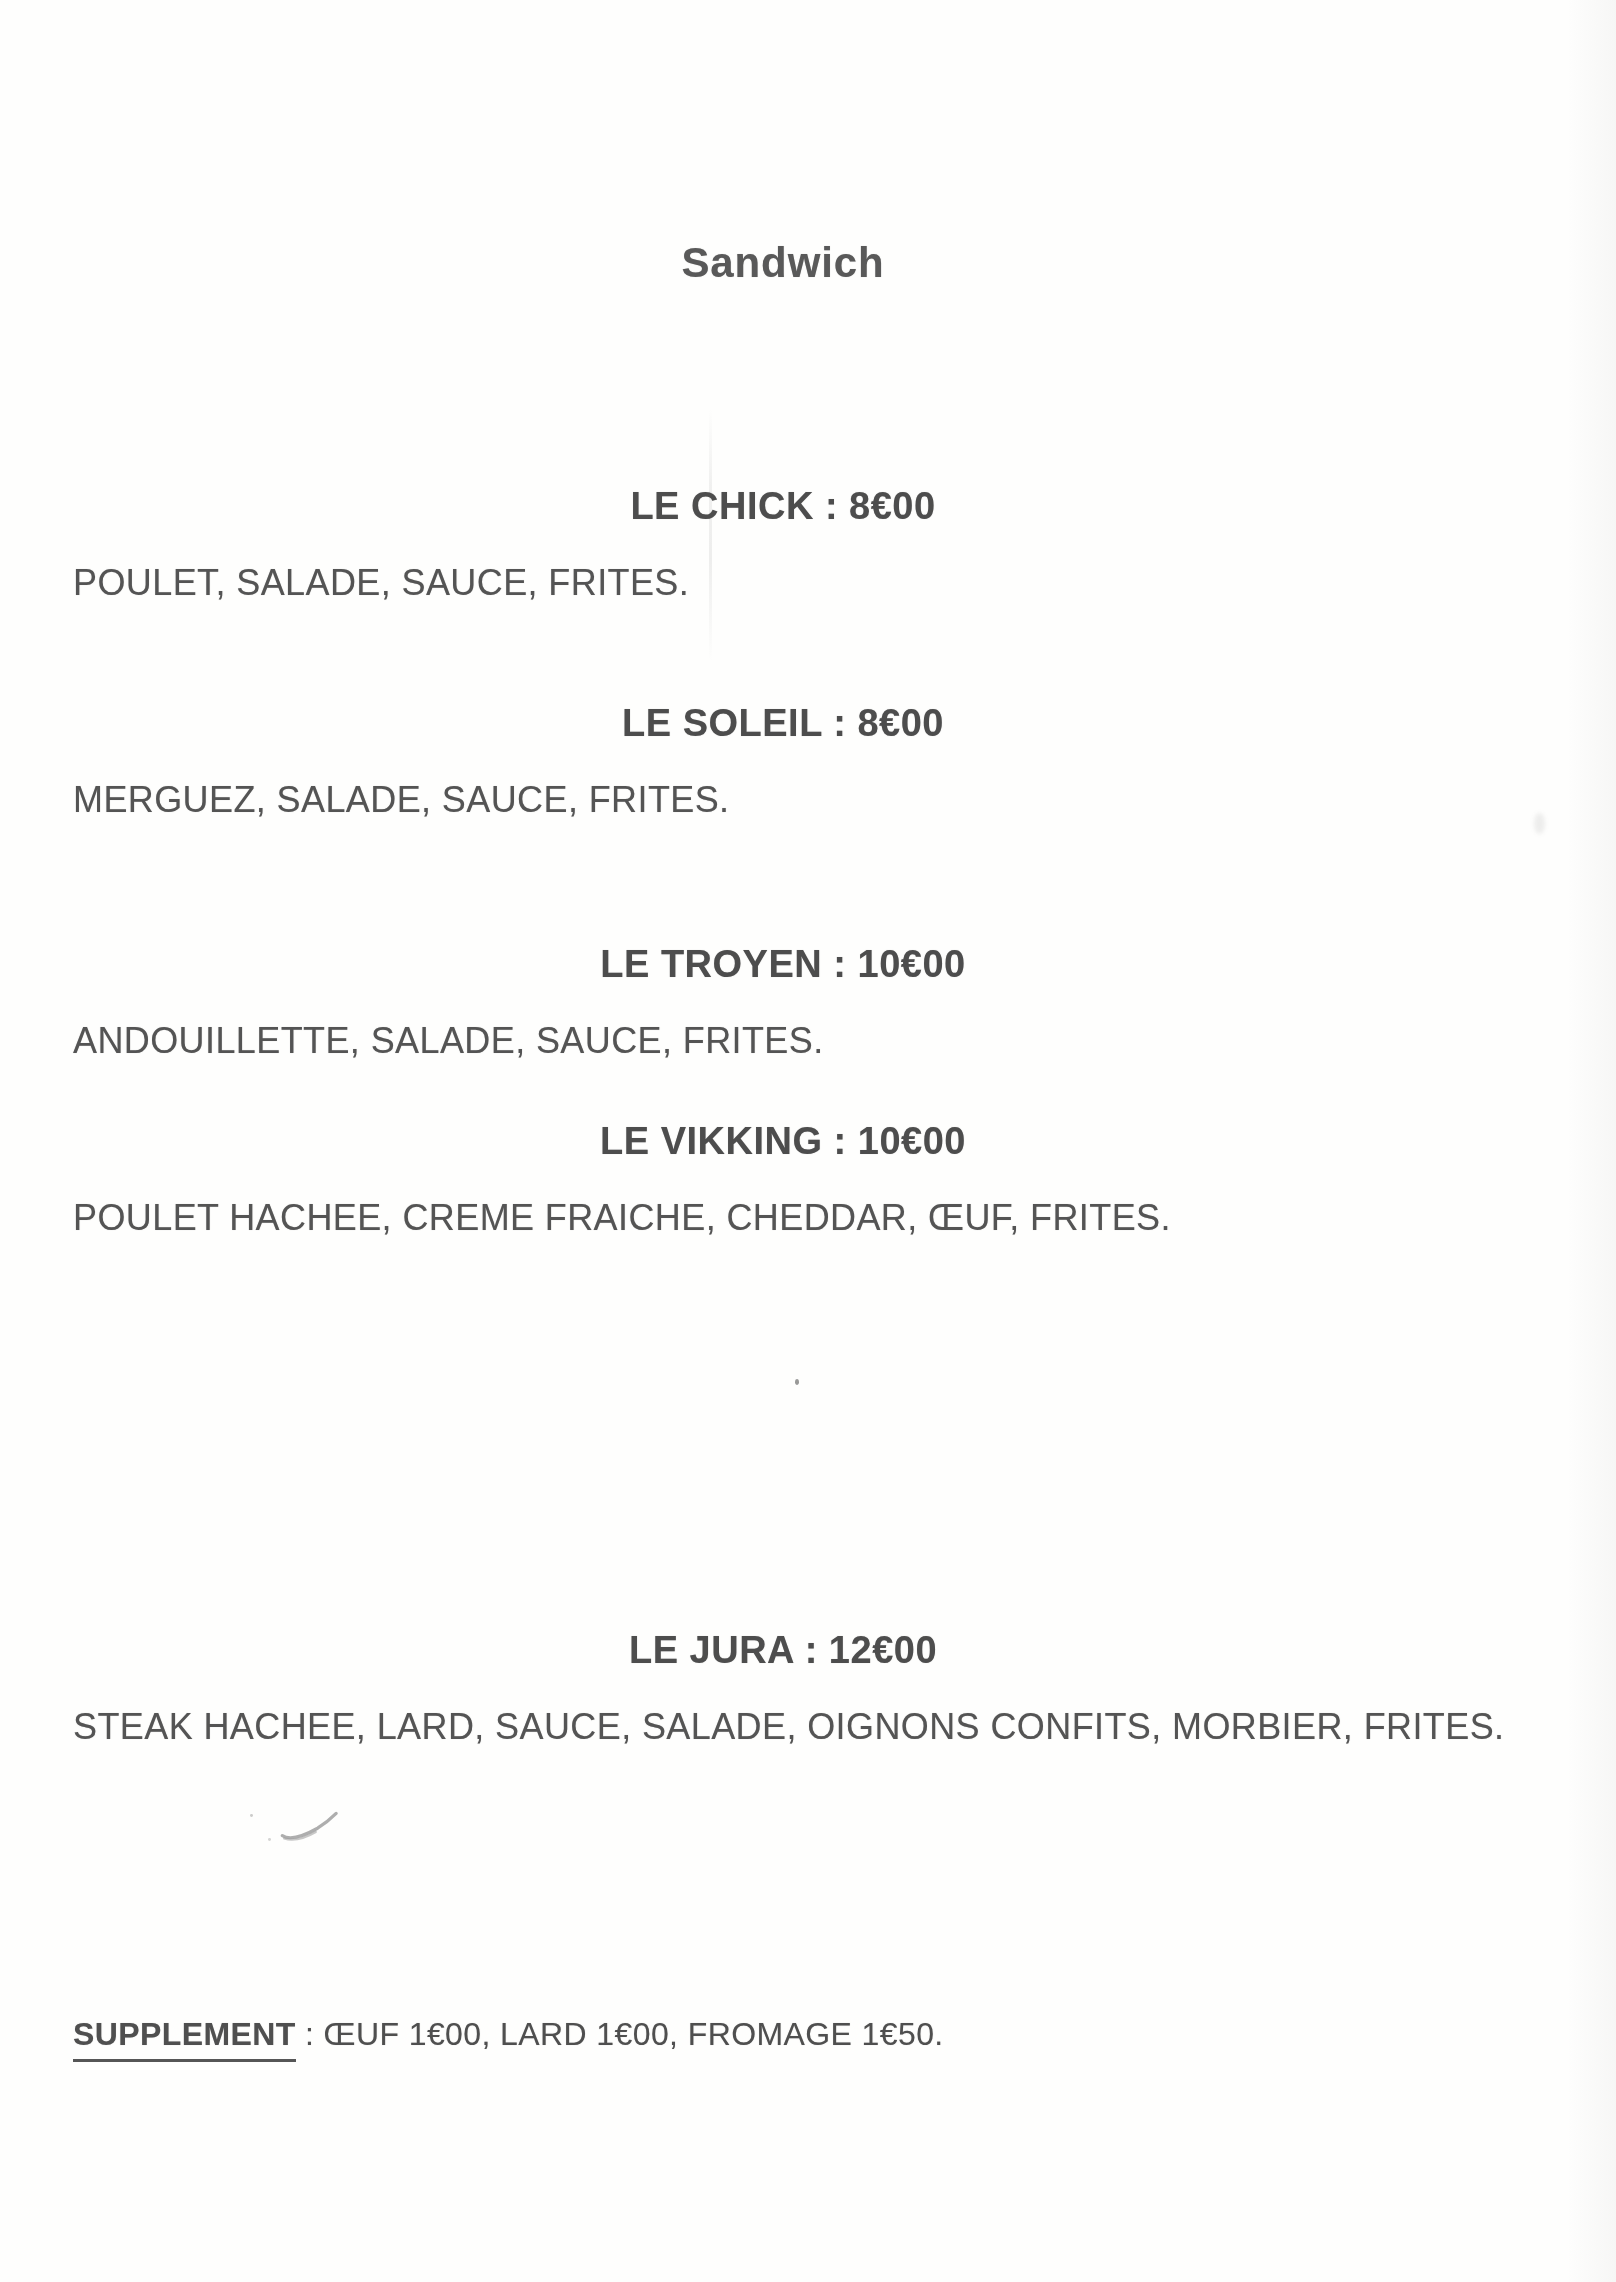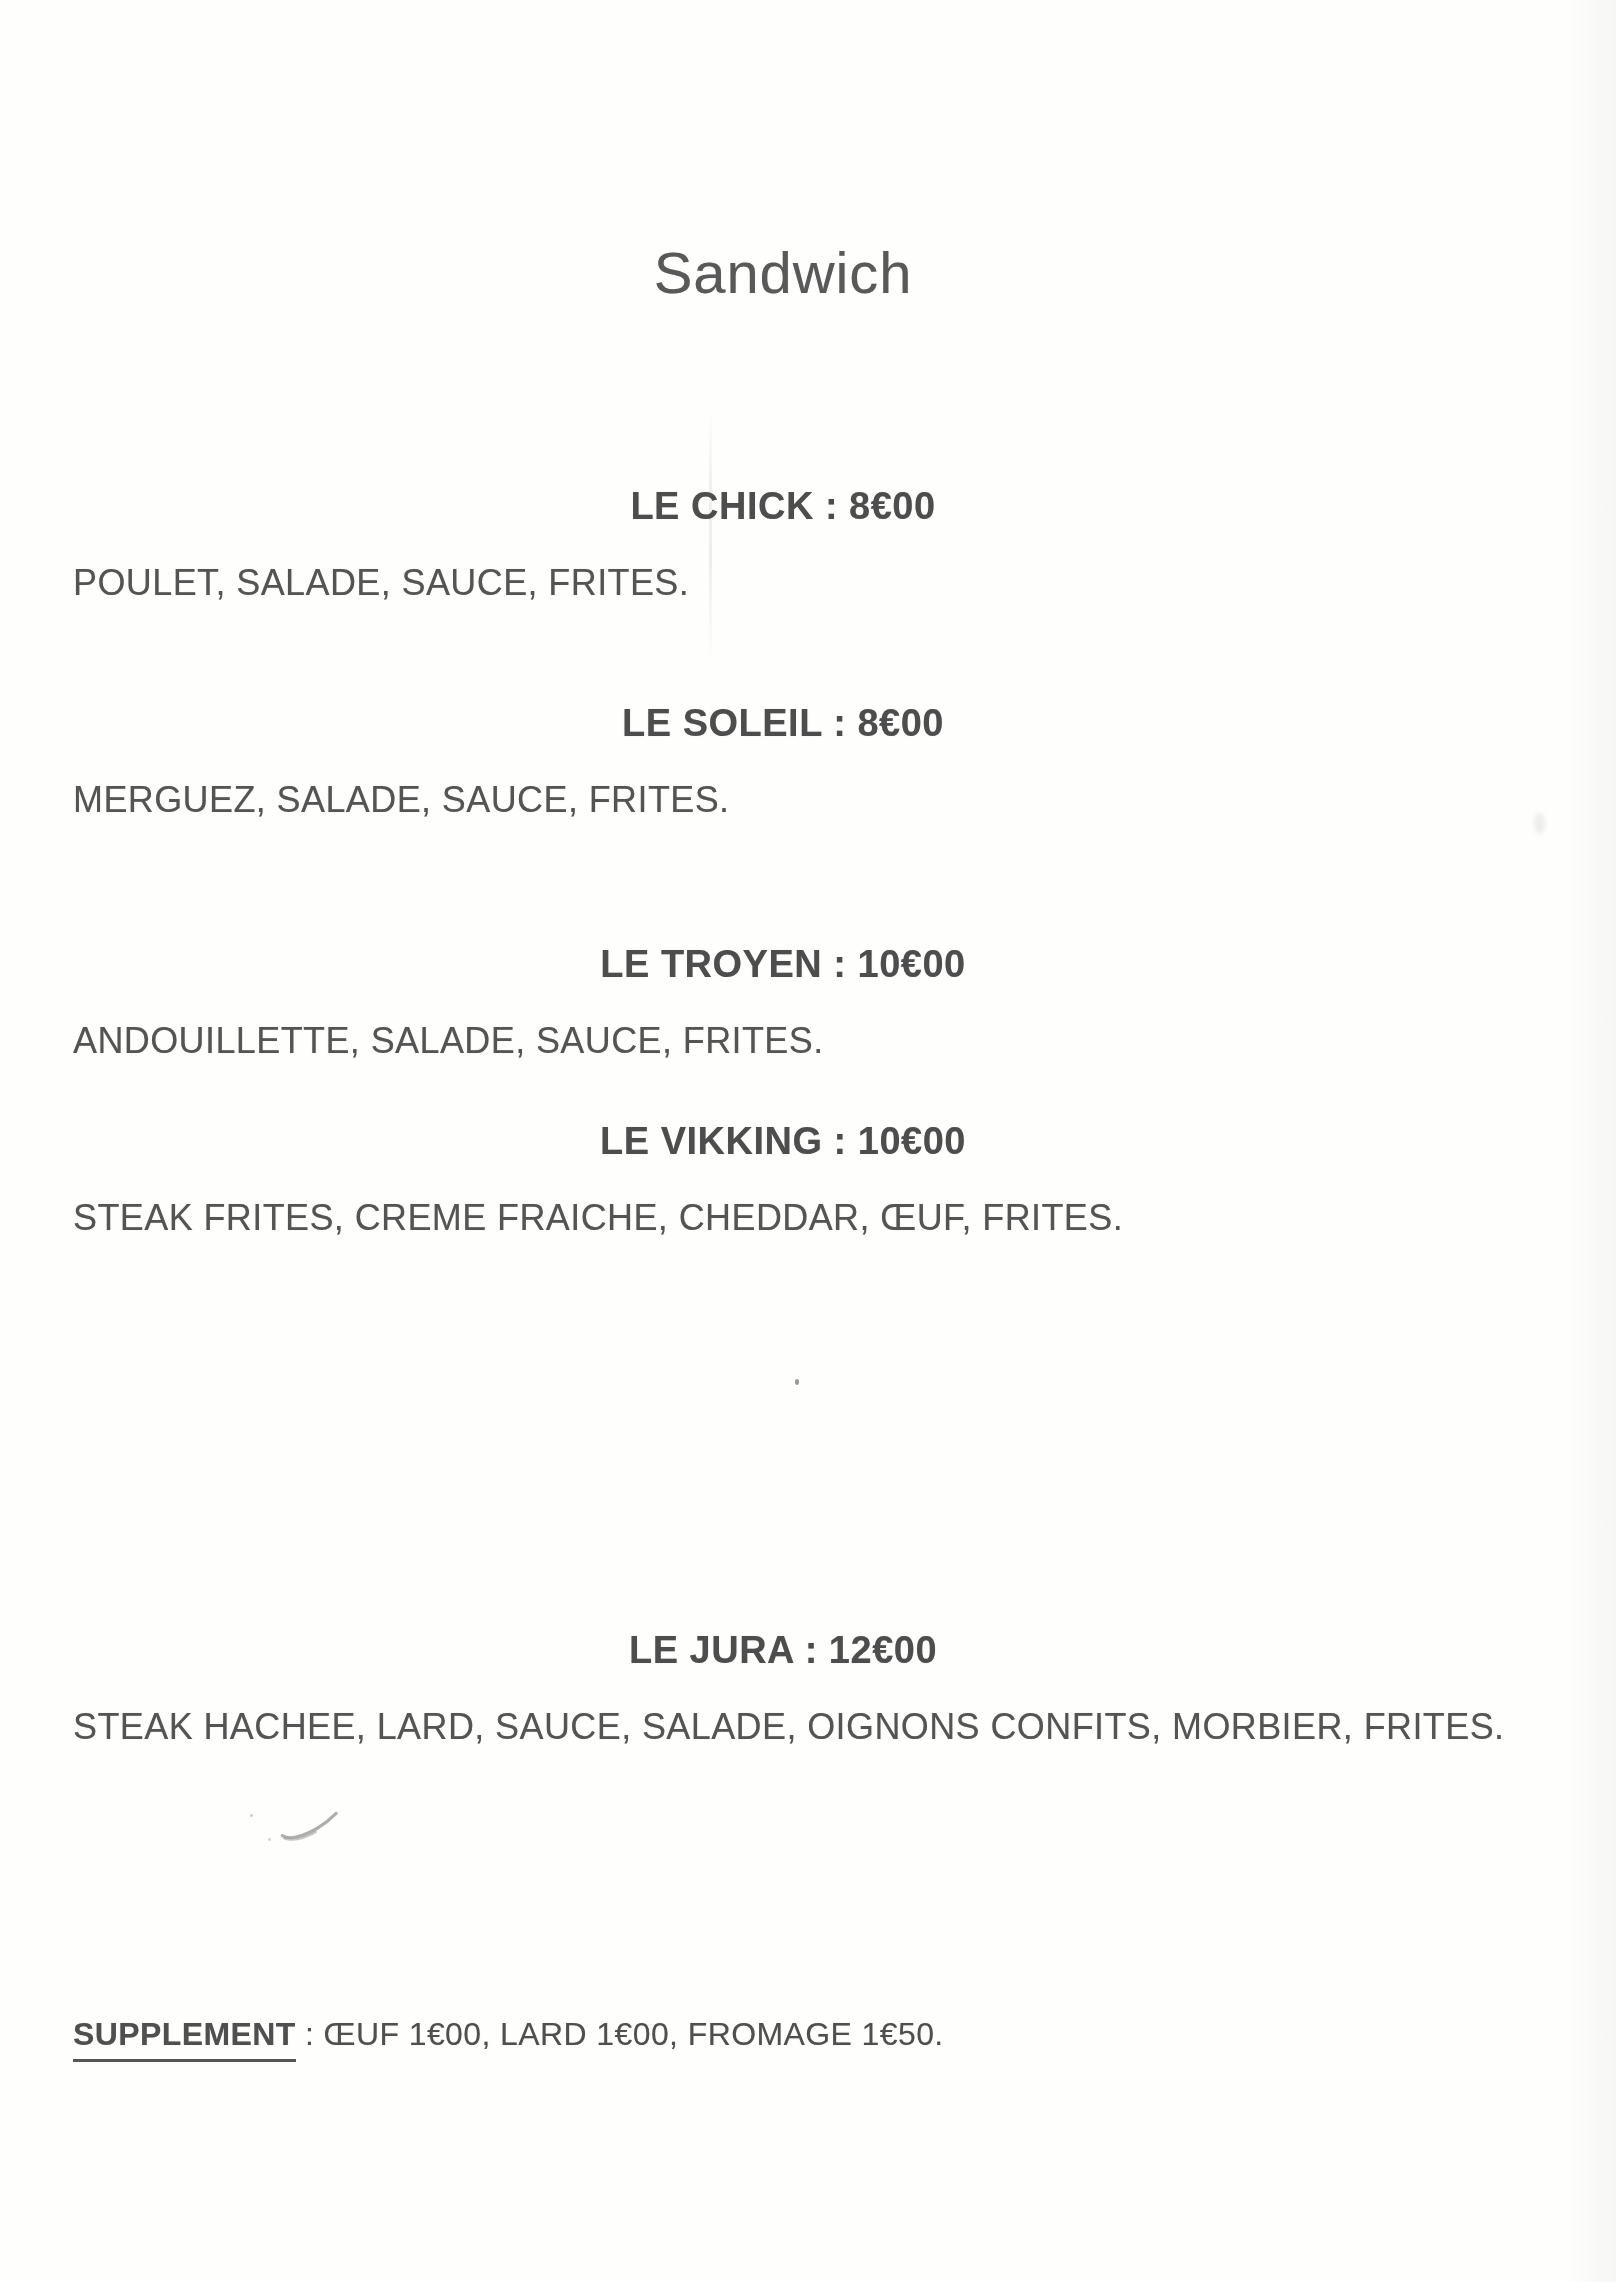--- a/index.html
+++ b/index.html
@@ -19,22 +19,22 @@
   .ink {
     color: #4f4f4f;
     text-shadow: 0 0 0.9px rgba(90,90,90,0.35);
   }
   .doc-title {
     position: absolute;
     top: 239px;
     left: 0;
     width: 1566px;
     text-align: center;
-    font-size: 58px;
-    font-weight: normal;
+    font-size: 42px;
+    font-weight: bold;
     letter-spacing: 0.9px;
     color: #595959;
   }
   .menu-item {
     position: absolute;
     left: 0;
     width: 1616px;
     height: 149px;
     text-decoration: underline;
   }
@@ -174,21 +174,21 @@
     <div class="item-desc ink">MERGUEZ, SALADE, SAUCE, FRITES.</div>
   </div>
 
   <div class="menu-item item-pos-2">
     <div class="item-heading ink">LE TROYEN : 10€00</div>
     <div class="item-desc ink">ANDOUILLETTE, SALADE, SAUCE, FRITES.</div>
   </div>
 
   <div class="menu-item item-pos-3">
     <div class="item-heading ink">LE VIKKING : 10€00</div>
-    <div class="item-desc ink">STEAK FRITES, CREME FRAICHE, CHEDDAR, ŒUF, FRITES.</div>
+    <div class="item-desc ink">POULET HACHEE, CREME FRAICHE, CHEDDAR, ŒUF, FRITES.</div>
   </div>
 
   <div class="menu-item item-pos-4">
   </div>
 
   <div class="menu-item item-pos-5">
     <div class="item-heading ink">LE JURA : 12€00</div>
     <div class="item-desc ink">STEAK HACHEE, LARD, SAUCE, SALADE, OIGNONS CONFITS, MORBIER, FRITES.</div>
   </div>
 

